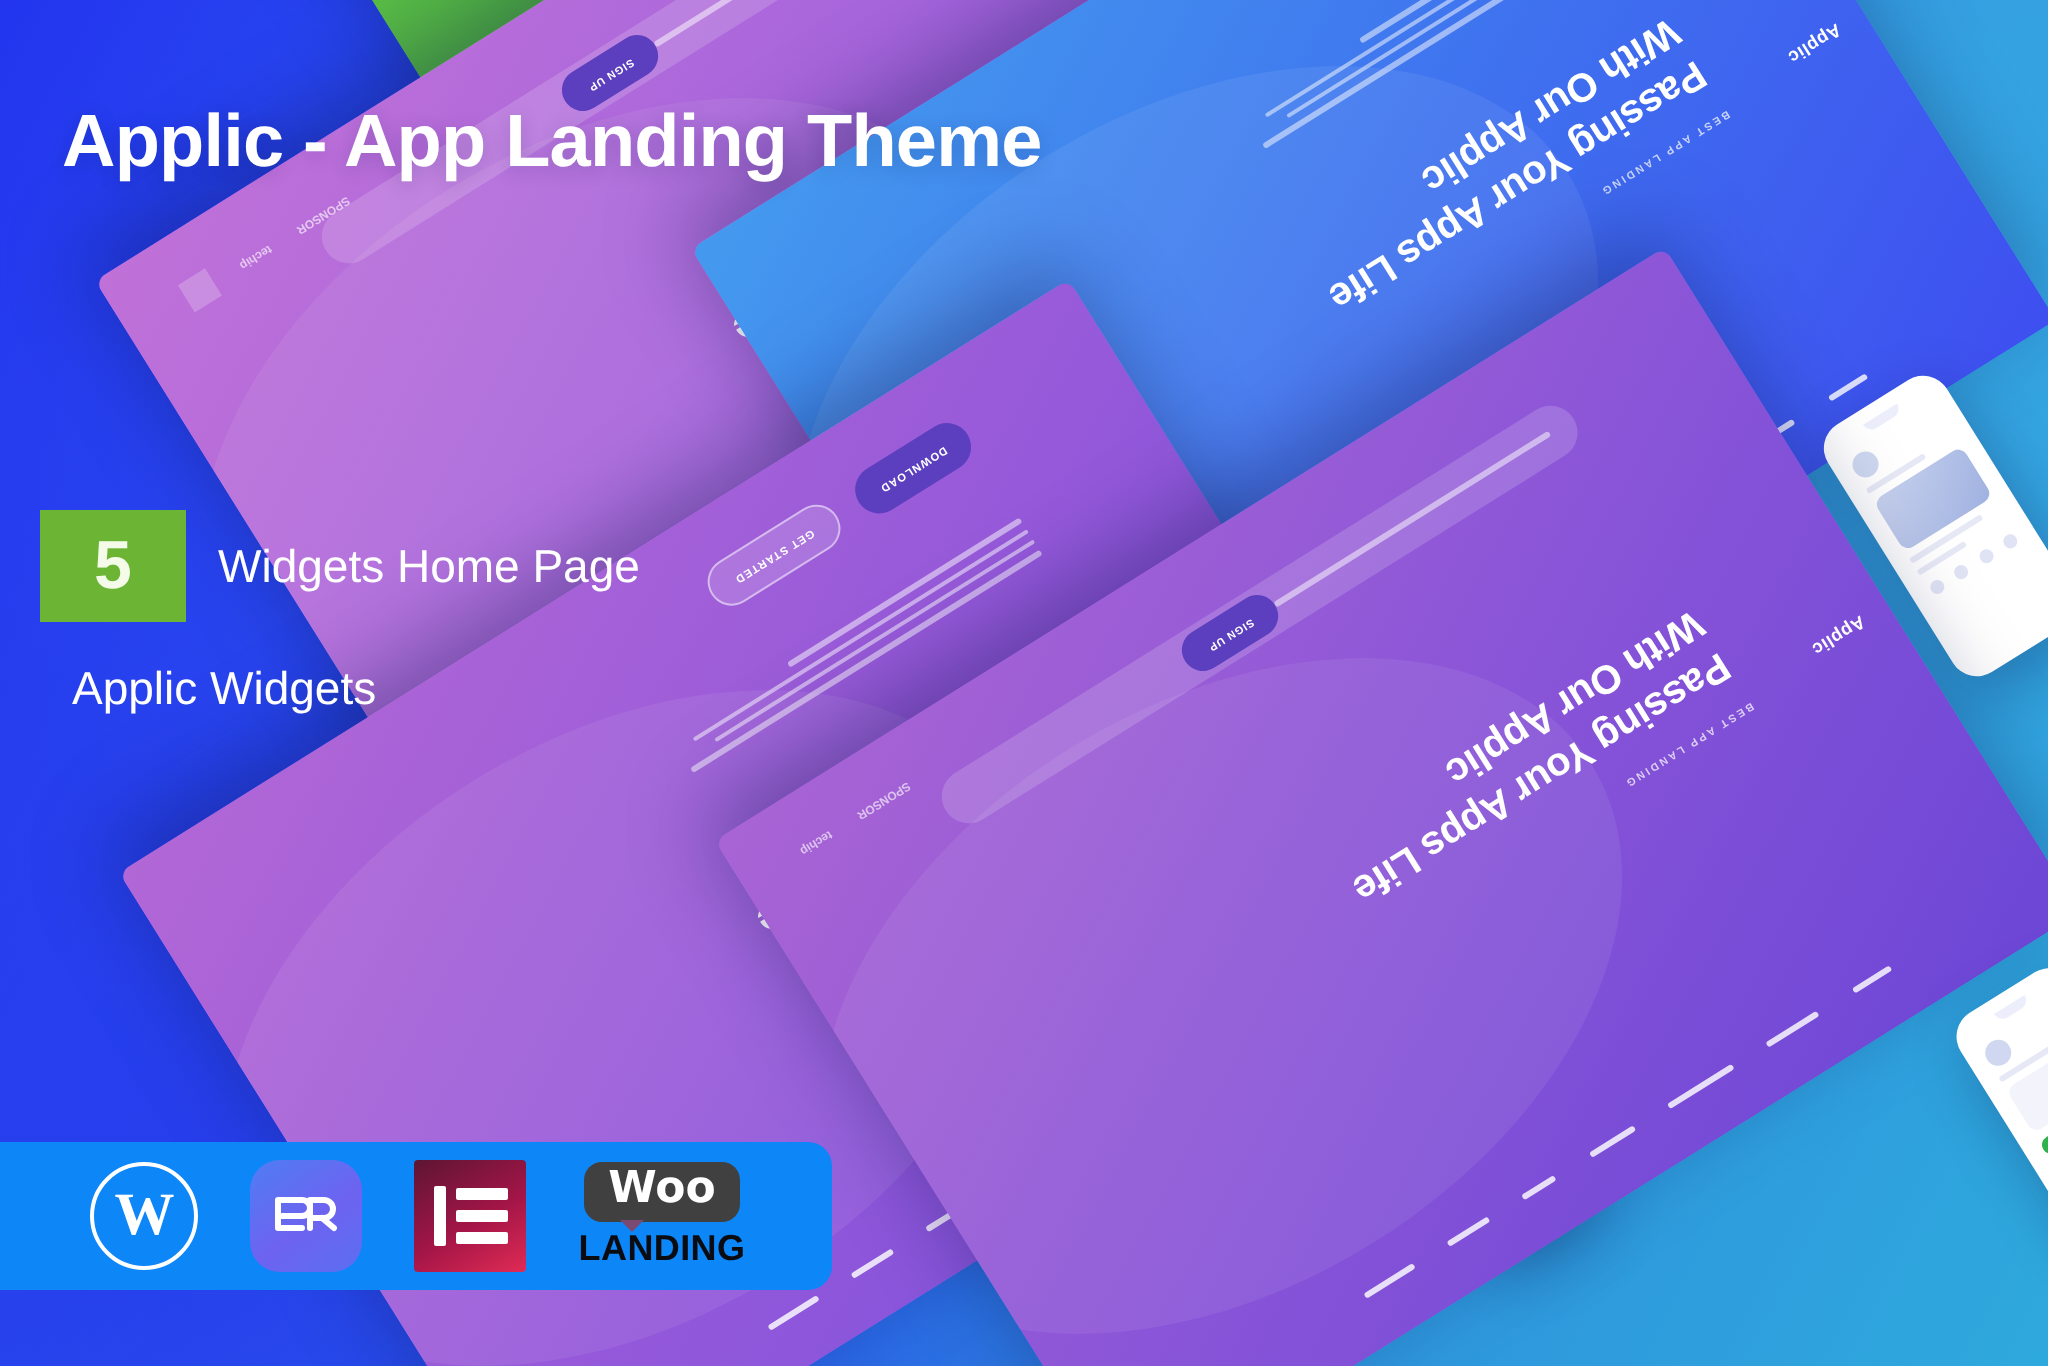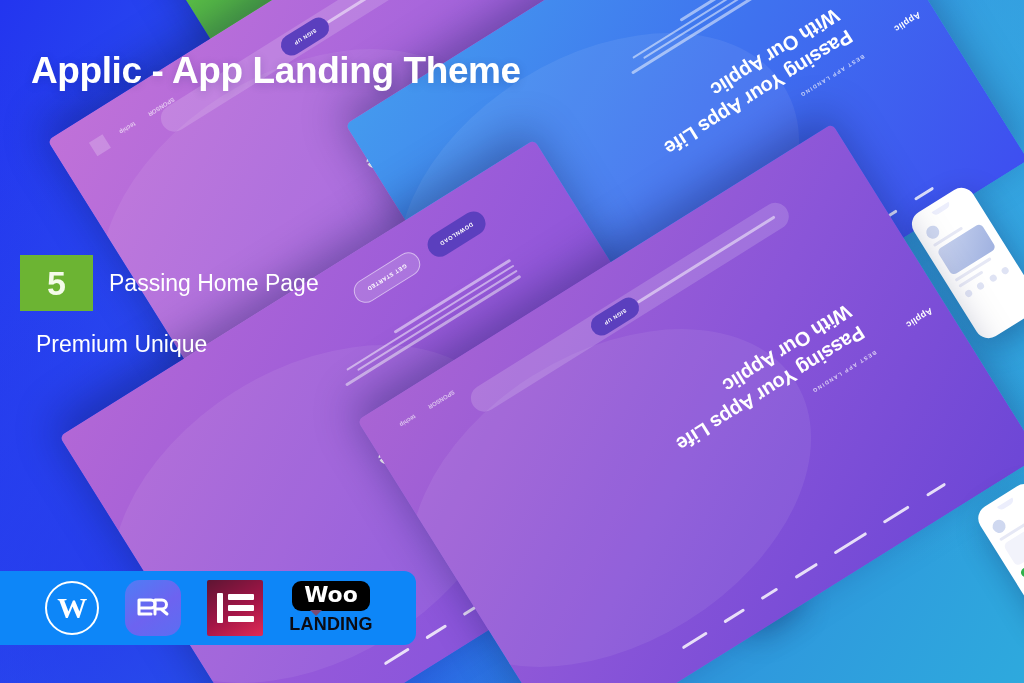--- a/index.html
+++ b/index.html
@@ -180,21 +180,21 @@
   .el-box {
     width:56px; height:56px; border-radius:2px;
     background:linear-gradient(150deg,#5d1533 0%,#a31547 55%,#e02b55 100%);
     display:flex; align-items:center; justify-content:center; gap:5px;
   }
   .el-bar { width:6px; height:30px; background:#fff; border-radius:1px; }
   .el-stack { display:flex; flex-direction:column; gap:5px; }
   .el-stack i { display:block; width:26px; height:6px; background:#fff; border-radius:1px; }
   .woo { display:flex; flex-direction:column; align-items:center; }
   .woo-pill {
-    background:#000000; color:#fff; border-radius:9px;
+    background:#404040; color:#fff; border-radius:9px;
     padding:2px 12px 4px; font-size:22px; font-weight:700; line-height:1.05;
     font-family:"DejaVu Sans", sans-serif; position:relative;
   }
   .woo-pill:after {
     content:""; position:absolute; left:18px; bottom:-5px;
     border-left:6px solid transparent; border-right:6px solid transparent;
     border-top:6px solid #7b4a72;
   }
   .woo-text { color:#0b0b12; font-size:18px; font-weight:700; letter-spacing:.2px; margin-top:3px; }
 </style>
@@ -442,24 +442,24 @@
 
   </div>
 
 </div>
 
 <h1 id="title">Applic - App Landing Theme</h1>
 
 <div id="stats">
   <div class="stat">
     <div class="stat-num" style="background:#6cb433;color:#f4fbe9;">5</div>
-    <div class="stat-label">Passing Home Page</div>
+    <div class="stat-label">Widgets Home Page</div>
   </div>
   <div class="stat">
-    <div class="stat-label">Premium Unique</div>
+    <div class="stat-label">Applic Widgets</div>
   </div>
 </div>
 
 <div id="logobar" style="background:#0d86f8;">
 
   <div class="logo">
     <div class="wp-ring">W</div>
   </div>
 
   <div class="logo">

